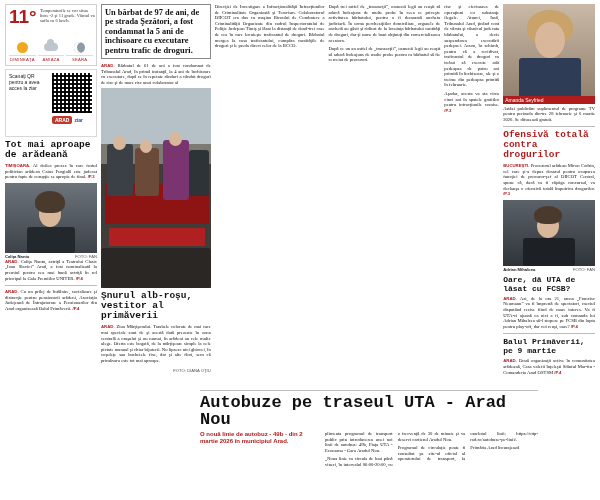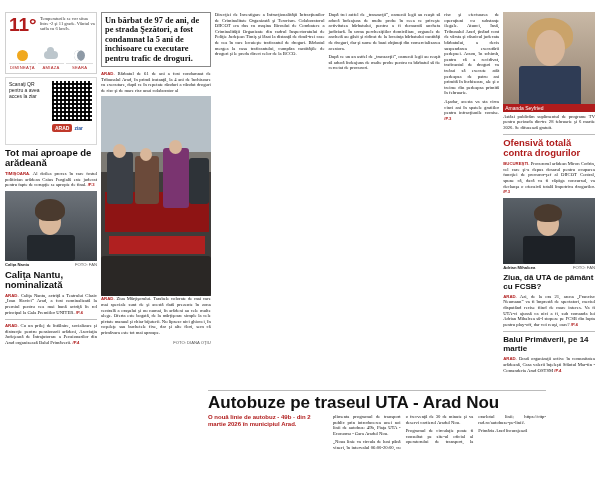--- a/index.html
+++ b/index.html
@@ -1,20 +1,20 @@
 <!DOCTYPE html>
 <html><head>
 <meta charset="utf-8">
 <style>
   html,body{margin:0;padding:0;}
   body{
     width:600px;height:500px;overflow:hidden;background:#fff;
     font-family:"Liberation Serif", serif;color:#111;
   }
-  .page{position:relative;width:600px;height:500px;box-sizing:border-box;padding:12px 5px;}
+  .page{position:relative;width:600px;height:500px;box-sizing:border-box;padding:4px 5px;}
   .cols{display:flex;gap:4px;height:492px;}
   .col{box-sizing:border-box;}
   .c1{width:92px;}
   .c2{width:110px;}
   .c3{width:110px;}
   .c4{width:112px;}
   .c5{width:55px;}
   .c6{width:92px;}
 
   
@@ -35,21 +35,21 @@
   .qr .txt{font-family:"Liberation Sans",sans-serif;font-size:5px;line-height:6px;color:#222;width:40px;}
   .qrimg{width:40px;height:40px;background:
      repeating-linear-gradient(90deg,#111 0 2px,#fff 2px 4px),
      repeating-linear-gradient(0deg,#111 0 2px,transparent 2px 4px);
      background-blend-mode:multiply;}
   .logos{margin-top:3px;display:flex;gap:2px;align-items:center;}
   .logo1{font-family:"Liberation Sans",sans-serif;font-size:5px;font-weight:bold;color:#fff;background:#c0392b;padding:1px 3px;border-radius:2px;}
   .logo2{font-family:"Liberation Sans",sans-serif;font-size:5px;font-weight:bold;color:#1f4e9c;}
 
   
-  .hl{font-family:Liberation Sans, sans-serif;font-weight:bold;color:#111;}
+  .hl{font-family:Liberation Mono, monospace;font-weight:bold;color:#111;}
   .rule{border-top:1px solid #bbb;margin:4px 0 3px;}
   .kicker{font-family:"Liberation Sans",sans-serif;font-size:5px;font-weight:bold;color:#b01c1c;}
   p.body{font-size:4.7px;line-height:5.6px;text-align:justify;margin:0 0 3px;}
   p.body .loc{font-family:"Liberation Sans",sans-serif;font-weight:bold;font-size:4.3px;color:#b01c1c;}
   .ref{font-family:"Liberation Sans",sans-serif;font-size:4.2px;color:#b01c1c;font-weight:bold;}
 
   .boxhead{border:1px solid #888;box-sizing:border-box;padding:3px;font-size:8.4px;line-height:9.4px;font-weight:bold;}
 
   .photo{background:#8d8d8d;position:relative;overflow:hidden;}
   .cap{font-family:"Liberation Sans",sans-serif;font-size:4.2px;color:#555;display:flex;justify-content:space-between;padding-top:1px;}
@@ -126,21 +126,20 @@
         <div class="ph-sky" style="background:linear-gradient(#6d737a,#3c4248)"></div>
         <div class="ph-face" style="left:34px;top:18px;width:22px;height:26px;"></div>
         <div class="ph-hair" style="left:30px;top:8px;width:30px;height:22px;"></div>
         <div class="ph-coat" style="left:22px;top:44px;width:48px;height:26px;background:#23282d;"></div>
       </div>
       <div class="cap">
         <span class="capname">Caliţa Nantu</span>
         <span>FOTO: FAN</span>
       </div>
 
-      <h2 class="mid hl">Caliţa Nantu, nominalizată</h2>
       <p class="body">
         <span class="loc">ARAD.</span>
         <span>Caliţa Nantu, actriţă a Teatrului Clasic „Ioan Slavici” Arad, a fost nominalizată la premiul pentru cea mai bună actriţă în rol principal la Gala Premiilor UNITER.</span>
         <span class="ref">/P.4</span>
       </p>
 
       <div class="rule"></div>
 
       <p class="body">
         <span class="loc">ARAD.</span>
@@ -163,20 +162,21 @@
         <div class="ph-coat" style="left:6px;top:56px;width:26px;height:52px;background:#3b3f46;"></div>
         <div class="ph-face" style="left:12px;top:48px;width:13px;height:14px;"></div>
         <div class="ph-coat" style="left:34px;top:60px;width:24px;height:48px;background:#6b4a3a;"></div>
         <div class="ph-face" style="left:39px;top:52px;width:12px;height:13px;"></div>
         <div class="ph-coat" style="left:62px;top:52px;width:26px;height:60px;background:#7a3470;"></div>
         <div class="ph-face" style="left:68px;top:44px;width:13px;height:14px;"></div>
         <div class="ph-coat" style="left:88px;top:62px;width:20px;height:46px;background:#2e3338;"></div>
         <div class="ph-coat" style="left:0;top:160px;width:110px;height:40px;background:#2a2725;"></div>
       </div>
 
+      <h2 class="mid hl" style="margin-top:3px">Şnurul alb-roşu, vestitor al primăverii</h2>
       <p class="body">
         <span class="loc">ARAD.</span>
         <span>Ziua Mărţişorului. Tarabele colorate de mai care mai speciale sunt de şi acestă dată prezente în zona centrală a oraşului şi nu numai, în arădeni au cele multe alege. Oferta este bogată, de la mărţişoare simple la cele pictate manual şi chiar bijuterii. Nu lipsesc nici ghiocei, în coşuleţe sau buchetele fixe, dar şi alte flori, sem că primăvara este tot mai aproape.</span>
       </p>
       <div class="cap" style="justify-content:flex-end">
         <span>FOTO: DIANA OŢIU</span>
       </div>
     </div>
 
     <div class="col c3">
@@ -218,38 +218,38 @@
         <div class="ph-sky" style="background:linear-gradient(#5a6168,#2f3439)"></div>
         <div class="ph-face" style="left:34px;top:14px;width:22px;height:24px;"></div>
         <div class="ph-hair" style="left:31px;top:6px;width:28px;height:18px;"></div>
         <div class="ph-coat" style="left:20px;top:38px;width:52px;height:28px;background:#1d2126;"></div>
       </div>
       <div class="cap">
         <span class="capname">Adrian Mihalcea</span>
         <span>FOTO: FAN</span>
       </div>
 
-      <h3 class="sm hl">Ziua, dă UTA de pământ cu FCSB?</h3>
+      <h3 class="sm hl">Oare, dă UTA de lăsat cu FCSB?</h3>
       <p class="body">
         <span class="loc">ARAD.</span>
         <span>Azi, de la ora 21, arena „Francisc Neumann” va fi împrestă de spectatori, meciul disputând recise fiind de mare interes. Va fi UTA-ci ajunsă ca nici a fi, sub comanda lui Adrian Mihalcea să-l stopeze pe FCSB din lupta pentru play-off, dar voi reuşi, oare?</span>
         <span class="ref">/P.4</span>
       </p>
 
       <div class="rule"></div>
-      <h3 class="sm hl">Balul Primăverii, pe 14 martie</h3>
+      <h3 class="sm hl">Balul Primăverii, pe 9 martie</h3>
       <p class="body">
         <span class="loc">ARAD.</span>
         <span>Două organizaţii active în comunitatea arădeană, Casa valerii înţeleşti Sfântul Mar-tin - Comanderia Arad OSTSM</span>
         <span class="ref">/P.4</span>
       </p>
     </div>
   </div>
 
-  <div style="position:absolute;left:208px;top:386px;width:338px;">
+  <div style="position:absolute;left:200px;top:386px;width:338px;">
     <div class="rule"></div>
     <h1 class="wideheads hl">Autobuze pe traseul UTA - Arad Nou</h1>
     <div class="kicker" style="font-size:6px;line-height:7px;width:120px;float:left;margin:0 5px 2px 0;">O nouă linie de autobuz - 49b - din 2 martie 2026 în municipiul Arad.</div>
     <div class="threecol">
       <p class="body">plimenta programul de transport public prin introducerea unei noi linii de autobuz: 49b, Piaţa UTA - Economu - Gara Aradul Nou.</p>
       <p class="body">„Noua linie va circula de luni până vineri, în intervalul 06:00-20:00, cu o frecvenţă de 30 de minute şi va deservi cartierul Aradul Nou.</p>
       <p class="body">Programul de circulaţie poate fi consultat pe site-ul oficial al operatorului de transport, la orarlotul linii; https://cttp-rad.ro/autobuze-pe-linii/.</p>
       <p class="body">Primăria Arad încurajează</p>
     </div>
   </div>

